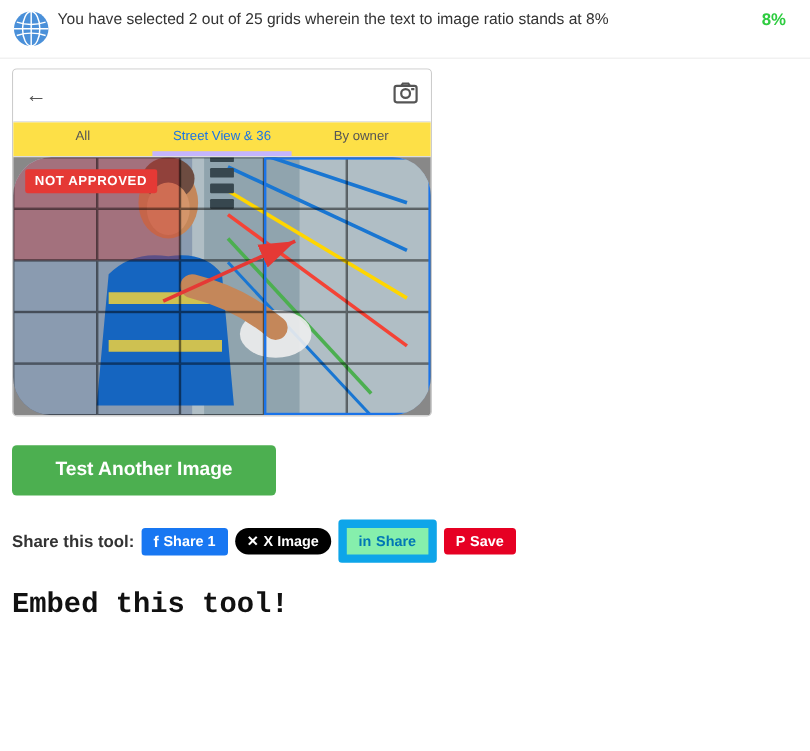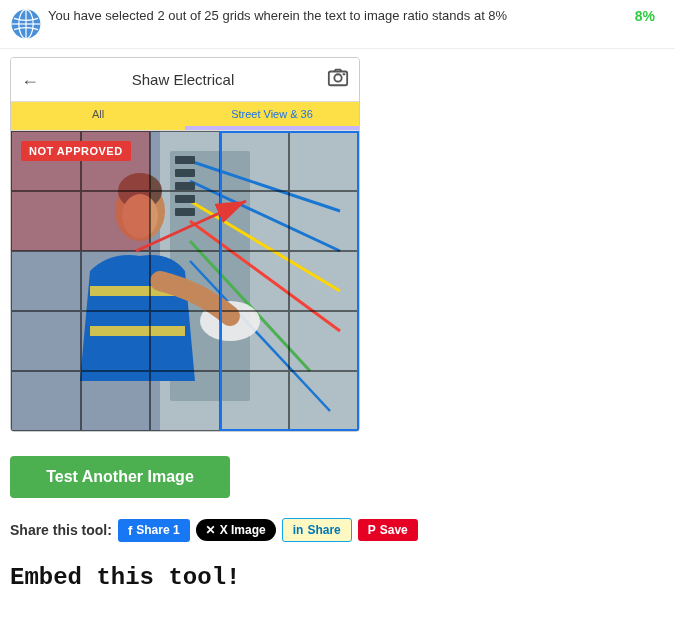--- a/index.html
+++ b/index.html
@@ -95,27 +95,28 @@
     .image-area {
       position: relative;
       width: 100%;
       background: #888;
       overflow: hidden;
     }
 
     
     .worker-image {
       width: 100%;
-      height: 300px;
+      height: 215px;
       background: linear-gradient(135deg, #aaa 0%, #777 50%, #999 100%);
       position: relative;
       display: flex;
       align-items: center;
       justify-content: center;
       overflow: hidden;
+      border-radius: 32px;
     }
 
     
     .grid-overlay {
       position: absolute;
       top: 0; left: 0; right: 0; bottom: 0;
       display: grid;
       grid-template-columns: repeat(5, 1fr);
       grid-template-rows: repeat(5, 1fr);
       pointer-events: none;
@@ -218,23 +219,23 @@
     .share-btn.fb {
       background: #1877f2;
       color: #fff;
     }
     .share-btn.tw {
       background: #000;
       color: #fff;
       border-radius: 20px;
     }
     .share-btn.li {
-      background: #fef9c3;
+      background: #86efac;
       color: #0077b5;
-      border: 1px solid #0ea5e9;
+      border: 7px solid #0ea5e9;
     }
     .share-btn.pi {
       background: #e60023;
       color: #fff;
     }
 
     
     .embed-section {
       padding: 10px 10px;
       font-family: Liberation Mono, monospace;
@@ -258,34 +259,34 @@
     <path d="M5 27 Q20 22 35 27" fill="none" stroke="#fff" stroke-width="1.5"></path>
   </svg>
   <span style="font-size:13px;">You have selected 2 out of 25 grids wherein the text to image ratio stands at 8%</span>
   <span class="percentage-badge">8%</span>
 </div>
 
 <div class="phone-mockup">
 
   <div class="phone-header">
     <span class="back-arrow">←</span>
-    <span class="phone-title">Shaw Electrical</span>
     <span class="camera-icon">
       <svg width="22" height="22" viewBox="0 0 24 24" fill="none" stroke="#555" stroke-width="2">
         <rect x="2" y="6" width="20" height="15" rx="2"></rect>
         <circle cx="12" cy="13" r="4"></circle>
         <path d="M8 6l1.5-2h5L16 6"></path>
         <rect x="17" y="8" width="3" height="2" rx="0.5" fill="#555" stroke="none"></rect>
       </svg>
     </span>
   </div>
 
   <div class="phone-tabs">
     <div class="phone-tab">All</div>
     <div class="phone-tab active">Street View &amp; 36</div>
+    <div class="phone-tab">By owner</div>
   </div>
 
   <div class="image-area">
     <div class="worker-image">
 
       <div class="worker-bg"></div>
 
       <svg style="position:absolute;top:0;left:0;width:100%;height:100%" viewBox="0 0 350 300" preserveAspectRatio="xMidYMid slice" xmlns="http://www.w3.org/2000/svg">
 
         <rect width="350" height="300" fill="#8a9bb0"></rect>

